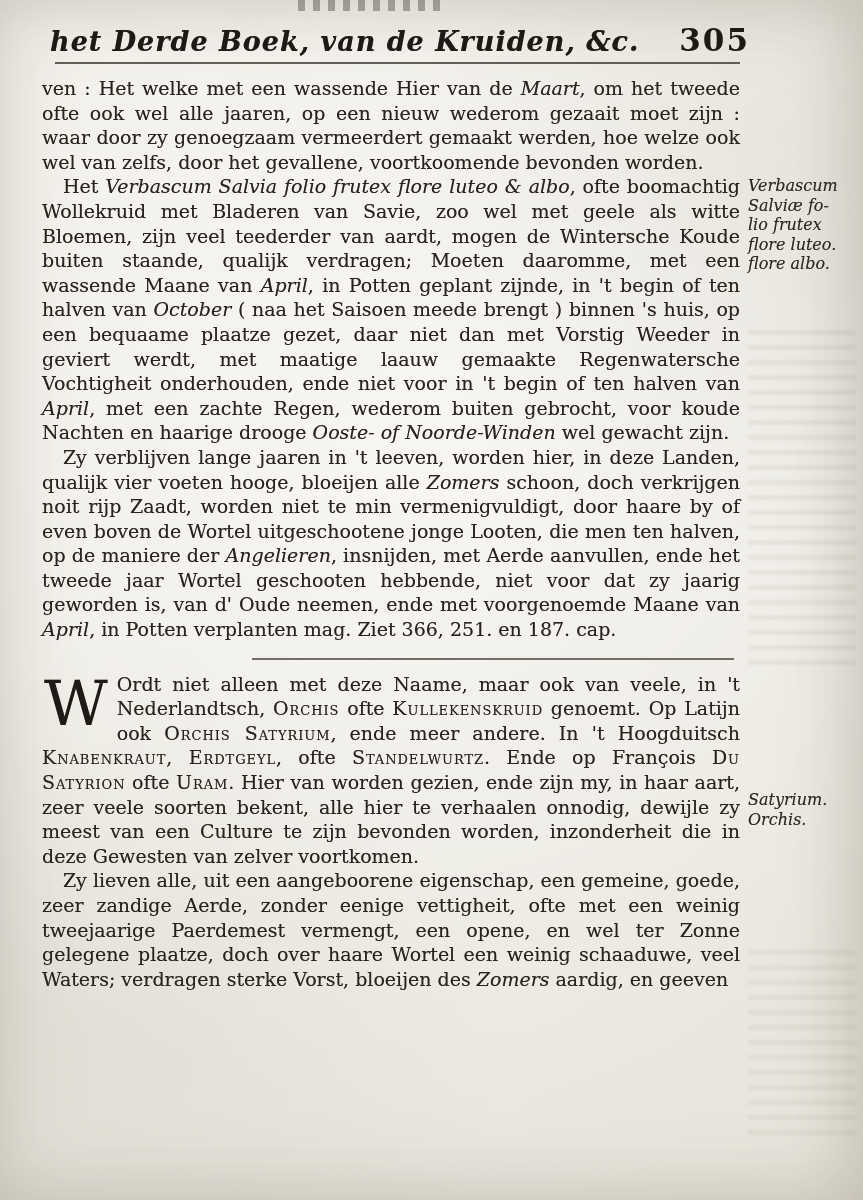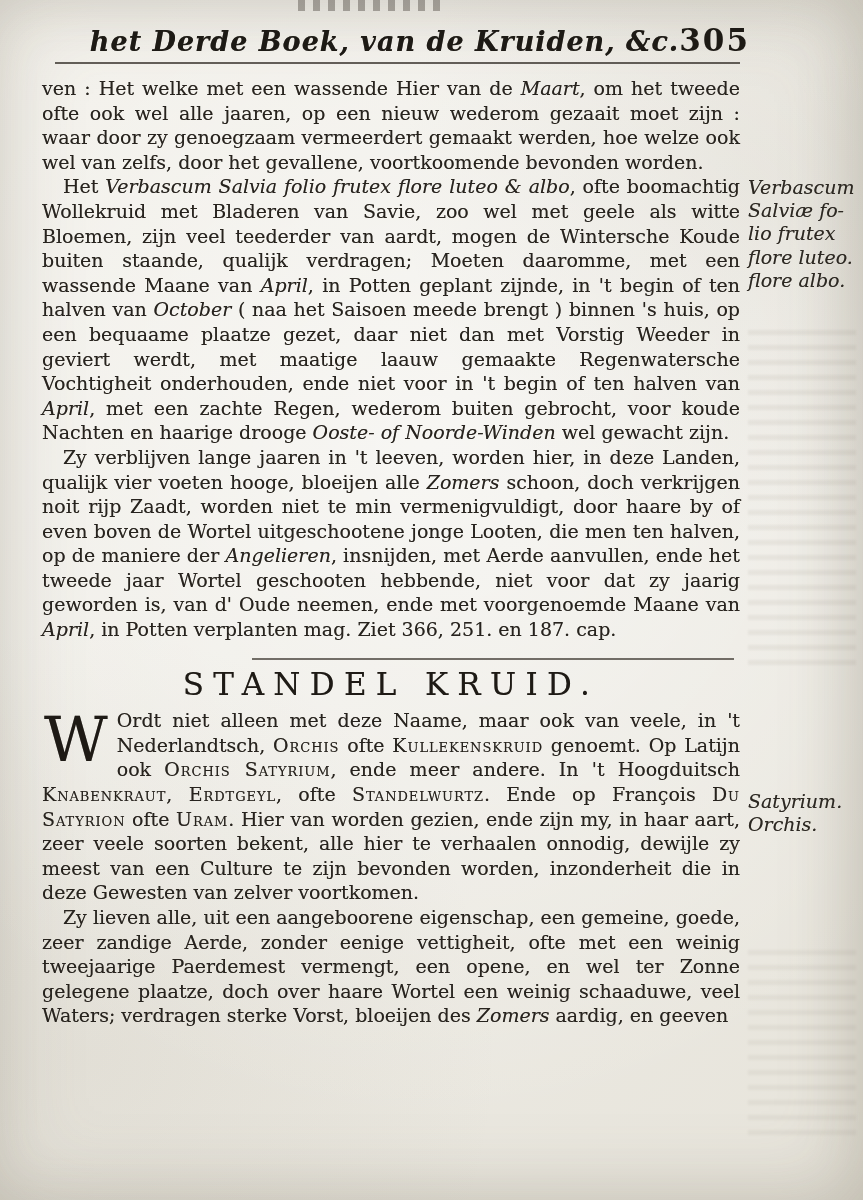--- a/index.html
+++ b/index.html
@@ -19,21 +19,21 @@
     position:absolute; top:0; left:298px; width:150px; height:11px; opacity:.65;
     background:repeating-linear-gradient(90deg, rgba(45,38,30,0.55) 0 7px, transparent 7px 15px);
     filter:blur(0.7px);
   }
   
   .running-head {
     position:absolute; top:22px; left:50px; width:700px;
     display:flex; align-items:baseline;
   }
   .head-title {
-    flex:1; text-align:right;
+    flex:1; text-align:left;
     font-style:italic; font-weight:bold; font-size:27px; letter-spacing:1px; color:#1d1a15;
     text-shadow:0 0 0.5px rgba(30,25,18,0.6);
   }
   .page-num { font-size:31px; font-weight:bold; letter-spacing:2px; color:#1d1a15; }
   .head-rule { position:absolute; top:62px; left:55px; width:685px; height:2px; background:#332e27; opacity:.75; }
   
   .text-block {
     position:absolute; top:76px; left:42px; width:698px;
     font-size:19px; line-height:24.6px; text-align:justify;
     text-shadow:0 0 0.4px rgba(35,30,22,0.45);
@@ -51,21 +51,21 @@
     text-align:center; text-indent:0; font-weight:normal;
     font-size:31px; letter-spacing:0.30em; margin:2px 0 12px; color:#1e1a15;
   }
   .dropcap {
     float:left; font-size:62px; line-height:0.95; padding:3px 9px 0 2px; color:#1e1a15;
   }
   .catchword-row { text-align:right; padding-right:28px; margin-top:2px; }
   
   .margin-note {
     position:absolute; left:748px; width:110px;
-    font-style:italic; font-size:19px; line-height:1.22; color:#2c2822;
+    font-style:italic; font-size:16px; line-height:1.22; color:#2c2822;
     white-space:pre-line; text-shadow:0 0 0.4px rgba(35,30,22,0.4);
   }
   .margin-note-1 { top:176px; }
   .margin-note-2 { top:790px; }
   
   .ghost { position:absolute; pointer-events:none; filter:blur(1.1px); }
   .ghost-1 { left:748px; top:330px; width:108px; height:340px;
     background:repeating-linear-gradient(rgba(100,88,68,0.07) 0 5px, transparent 5px 15px); }
   .ghost-2 { left:748px; top:950px; width:108px; height:190px;
     background:repeating-linear-gradient(rgba(100,88,68,0.06) 0 5px, transparent 5px 15px); }
@@ -84,21 +84,20 @@
 
   <div class="head-rule"></div>
 
   <main class="text-block">
     <p class="para no-indent"><span>ven : Het welke met een wassende Hier van de </span><span class="seg-i">Maart</span><span>, om het tweede ofte ook wel alle jaaren, op een nieuw wederom gezaait moet zijn : waar door zy genoegzaam vermeerdert gemaakt werden, hoe welze ook wel van zelfs, door het gevallene, voortkoomende bevonden worden.</span></p>
     <p class="para"><span>Het </span><span class="seg-i">Verbascum Salvia folio frutex flore luteo &amp; albo</span><span>, ofte boomachtig Wollekruid met Bladeren van Savie, zoo wel met geele als witte Bloemen, zijn veel teederder van aardt, mogen de Wintersche Koude buiten staande, qualijk verdragen; Moeten daaromme, met een wassende Maane van </span><span class="seg-i">April</span><span>, in Potten geplant zijnde, in 't begin of ten halven van </span><span class="seg-i">October</span><span> ( naa het Saisoen meede brengt ) binnen 's huis, op een bequaame plaatze gezet, daar niet dan met Vorstig Weeder in geviert werdt, met maatige laauw gemaakte Regenwatersche Vochtigheit onderhouden, ende niet voor in 't begin of ten halven van </span><span class="seg-i">April</span><span>, met een zachte Regen, wederom buiten gebrocht, voor koude Nachten en haarige drooge </span><span class="seg-i">Ooste- of Noorde-Winden</span><span> wel gewacht zijn.</span></p>
     <p class="para"><span>Zy verblijven lange jaaren in 't leeven, worden hier, in deze Landen, qualijk vier voeten hooge, bloeijen alle </span><span class="seg-i">Zomers</span><span> schoon, doch verkrijgen noit rijp Zaadt, worden niet te min vermenigvuldigt, door haare by of even boven de Wortel uitgeschootene jonge Looten, die men ten halven, op de maniere der </span><span class="seg-i">Angelieren</span><span>, insnijden, met Aerde aanvullen, ende het tweede jaar Wortel geschooten hebbende, niet voor dat zy jaarig geworden is, van d' Oude neemen, ende met voorgenoemde Maane van </span><span class="seg-i">April</span><span>, in Potten verplanten mag. Ziet 366, 251. en 187. cap.</span></p>
 
     <div class="section-rule"></div>
 
-    <h1 class="chapter-title">STANDEL KRUID.</h1>
 
     <p class="para no-indent">
       <span class="dropcap">W</span><span><span>Ordt niet alleen met deze Naame, maar ook van veele, in 't Nederlandtsch, </span><span class="seg-sc">Orchis</span><span> ofte </span><span class="seg-sc">Kullekenskruid</span><span> genoemt. Op Latijn ook </span><span class="seg-sc">Orchis Satyrium</span><span>, ende meer andere. In 't Hoogduitsch </span><span class="seg-sc">Knabenkraut</span><span>, </span><span class="seg-sc">Erdtgeyl</span><span>, ofte </span><span class="seg-sc">Standelwurtz</span><span>. Ende op François </span><span class="seg-sc">Du Satyrion</span><span> ofte </span><span class="seg-sc">Uram</span><span>. Hier van worden gezien, ende zijn my, in haar aart, zeer veele soorten bekent, alle hier te verhaalen onnodig, dewijle zy meest van een Culture te zijn bevonden worden, inzonderheit die in deze Gewesten van zelver voortkomen.</span></span>
     </p>
 
     <p class="para"><span>Zy lieven alle, uit een aangeboorene eigenschap, een gemeine, goede, zeer zandige Aerde, zonder eenige vettigheit, ofte met een weinig tweejaarige Paerdemest vermengt, een opene, en wel ter Zonne gelegene plaatze, doch over haare Wortel een weinig schaaduwe, veel Waters; verdragen sterke Vorst, bloeijen des </span><span class="seg-i">Zomers</span><span> aardig, en geeven</span></p>
 
   </main>
 
   <aside>

